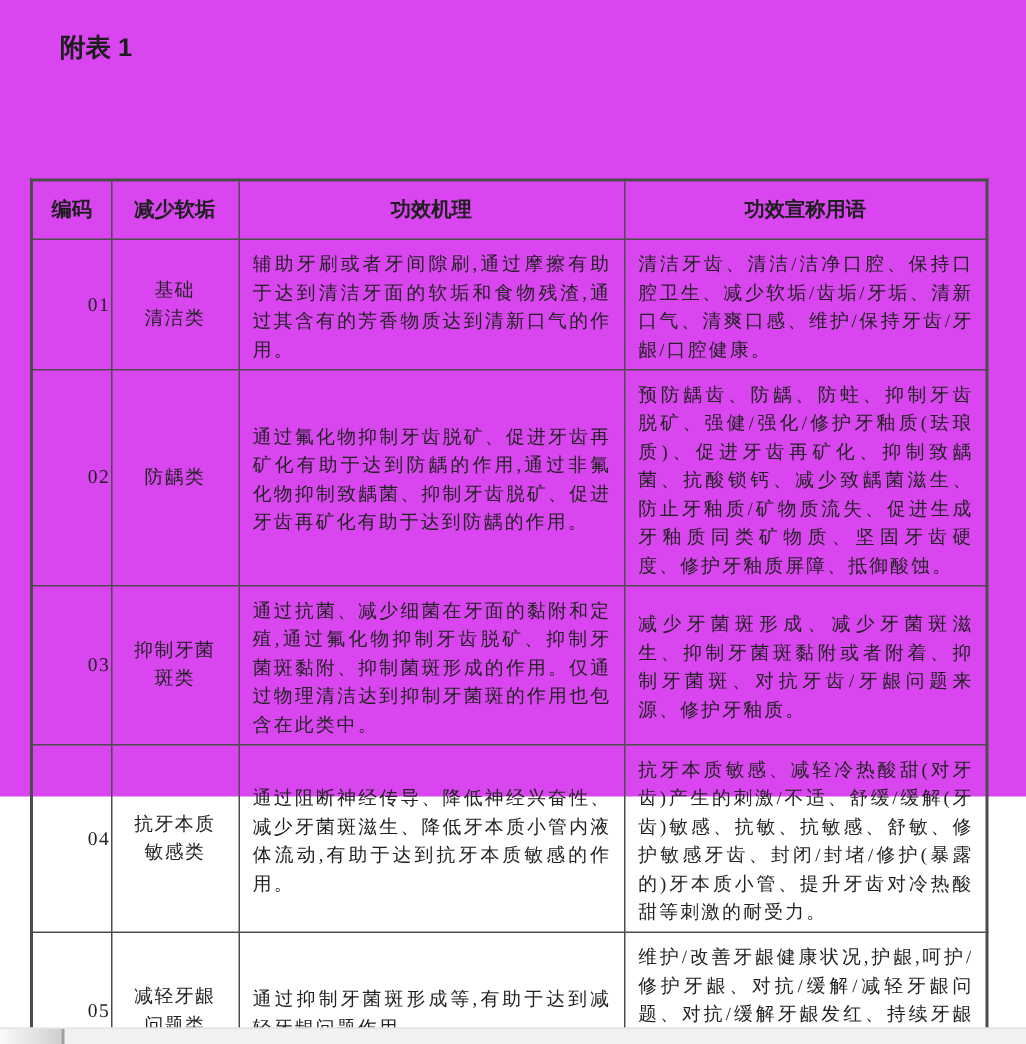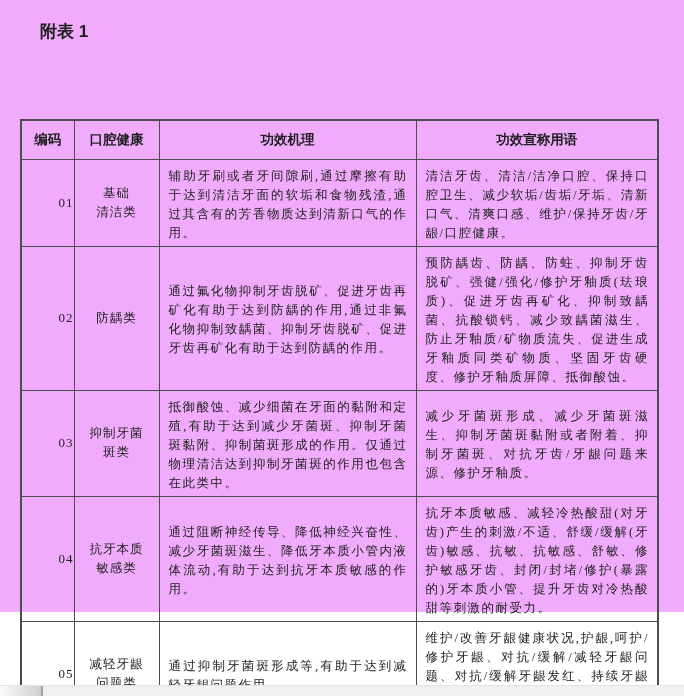--- a/index.html
+++ b/index.html
@@ -3,21 +3,21 @@
 <meta charset="utf-8">
 <style>
   * { margin: 0; padding: 0; box-sizing: border-box; }
   html, body {
     width: 684px; height: 696px;
     background: #ffffff;
     overflow: hidden;
     font-family: "Liberation Serif", serif;
     color: #2f2f2f;
   }
-  .page { position: relative; width: 684px; height: 612px; background: #f0abfc; }
+  .page { position: relative; width: 684px; height: 531px; background: #d946ef; }
 
   .appendix-label {
     position: absolute; left: 40px; top: 20px;
     font-family: "Liberation Sans", sans-serif;
     font-weight: bold; font-size: 17px; color: #1c1c1c;
   }
   .doc-title {
     position: absolute; left: 0; top: 47px; width: 100%;
     text-align: center;
     font-family: "Liberation Sans", sans-serif;
@@ -77,42 +77,42 @@
   <table class="efficacy">
     <colgroup>
       <col style="width:53px">
       <col style="width:85px">
       <col style="width:257px">
       <col style="width:242px">
     </colgroup>
     <tbody>
         <tr style="height:39px">
       <th class="hdr">编码</th>
-      <th class="hdr">口腔健康</th>
+      <th class="hdr">减少软垢</th>
       <th class="hdr">功效机理</th>
       <th class="hdr">功效宣称用语</th>
     </tr>
     <tr style="height:86px">
       <td class="code-cell">01</td>
       <td class="category-cell">基础
 清洁类</td>
       <td class="mechanism-cell">辅助牙刷或者牙间隙刷,通过摩擦有助于达到清洁牙面的软垢和食物残渣,通过其含有的芳香物质达到清新口气的作用。</td>
       <td class="claims-cell">清洁牙齿、清洁/洁净口腔、保持口腔卫生、减少软垢/齿垢/牙垢、清新口气、清爽口感、维护/保持牙齿/牙龈/口腔健康。</td>
     </tr>
     <tr style="height:123px">
       <td class="code-cell">02</td>
       <td class="category-cell">防龋类</td>
       <td class="mechanism-cell">通过氟化物抑制牙齿脱矿、促进牙齿再矿化有助于达到防龋的作用,通过非氟化物抑制致龋菌、抑制牙齿脱矿、促进牙齿再矿化有助于达到防龋的作用。</td>
       <td class="claims-cell">预防龋齿、防龋、防蛀、抑制牙齿脱矿、强健/强化/修护牙釉质(珐琅质)、促进牙齿再矿化、抑制致龋菌、抗酸锁钙、减少致龋菌滋生、防止牙釉质/矿物质流失、促进生成牙釉质同类矿物质、坚固牙齿硬度、修护牙釉质屏障、抵御酸蚀。</td>
     </tr>
     <tr style="height:100px">
       <td class="code-cell">03</td>
       <td class="category-cell">抑制牙菌
 斑类</td>
-      <td class="mechanism-cell">抵御酸蚀、减少细菌在牙面的黏附和定殖,有助于达到减少牙菌斑、抑制牙菌斑黏附、抑制菌斑形成的作用。仅通过物理清洁达到抑制牙菌斑的作用也包含在此类中。</td>
+      <td class="mechanism-cell">通过抗菌、减少细菌在牙面的黏附和定殖,通过氟化物抑制牙齿脱矿、抑制牙菌斑黏附、抑制菌斑形成的作用。仅通过物理清洁达到抑制牙菌斑的作用也包含在此类中。</td>
       <td class="claims-cell">减少牙菌斑形成、减少牙菌斑滋生、抑制牙菌斑黏附或者附着、抑制牙菌斑、对抗牙齿/牙龈问题来源、修护牙釉质。</td>
     </tr>
     <tr style="height:111px">
       <td class="code-cell">04</td>
       <td class="category-cell">抗牙本质
 敏感类</td>
       <td class="mechanism-cell">通过阻断神经传导、降低神经兴奋性、减少牙菌斑滋生、降低牙本质小管内液体流动,有助于达到抗牙本质敏感的作用。</td>
       <td class="claims-cell">抗牙本质敏感、减轻冷热酸甜(对牙齿)产生的刺激/不适、舒缓/缓解(牙齿)敏感、抗敏、抗敏感、舒敏、修护敏感牙齿、封闭/封堵/修护(暴露的)牙本质小管、提升牙齿对冷热酸甜等刺激的耐受力。</td>
     </tr>
     <tr style="height:107px">

